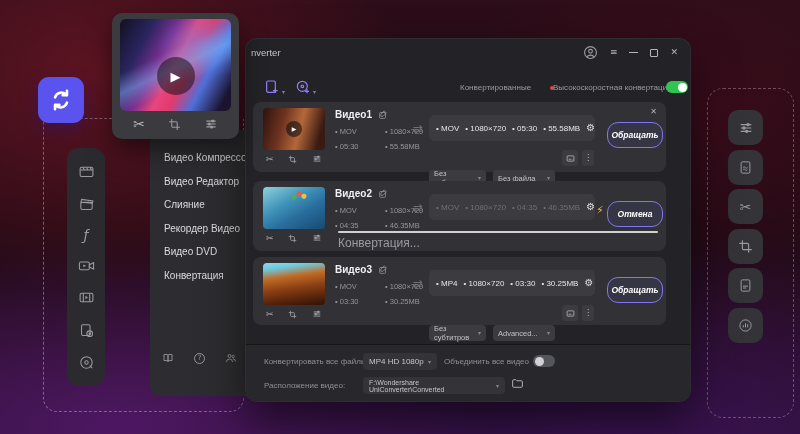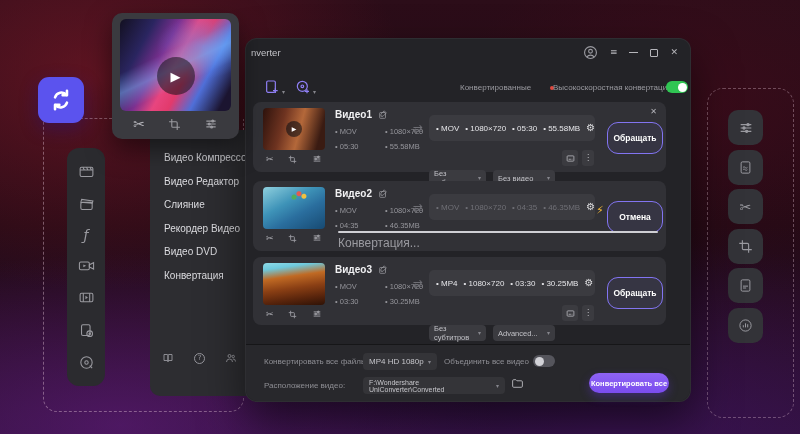--- a/index.html
+++ b/index.html
@@ -111,23 +111,23 @@
     row-gap:6px;font-size:7.5px;color:#95959b;}
   .transfer{position:absolute;left:160px;top:21px;font-size:12px;color:#6e6e74;}
   .tbox{position:absolute;left:176px;top:13px;width:166px;height:26px;background:#3b3b40;border-radius:5px;
     display:flex;align-items:center;gap:6px;padding:0 7px;font-size:8px;color:#e6e6e9;white-space:nowrap;}
   .tbox.dim{color:#6f6f75;}
   .tbox .gear{margin-left:auto;font-size:10px;color:#dcdcde;}
   .dd{position:absolute;top:48px;height:16px;background:#3b3b40;border-radius:4px;display:flex;
     align-items:center;justify-content:space-between;padding:0 5px;font-size:7.5px;color:#c2c2c7;margin-top:20px;}
   .sqbtn{position:absolute;top:48px;height:16px;background:#3b3b40;border-radius:3px;display:flex;
     align-items:center;justify-content:center;color:#c2c2c7;}
-  .actbtn{position:absolute;left:354px;top:20px;width:56px;height:32px;border:1.5px solid #8274f2;
+  .actbtn{position:absolute;left:354px;top:20px;width:56px;height:26px;border:1.5px solid #8274f2;
     border-radius:11px;background:rgba(130,116,242,.07);display:flex;align-items:center;
-    justify-content:center;font-size:8.5px;font-weight:bold;color:#fff;}
+    justify-content:center;font-size:8.5px;font-weight:bold;color:#fff;font-style:italic;}
   .closex{position:absolute;right:9px;top:6px;font-size:8px;color:#b4b4ba;}
   .bolt{position:absolute;left:343px;top:24px;font-size:11px;color:#f2b636;}
   .pbar{position:absolute;left:85px;top:50px;width:320px;height:2px;border-radius:1px;background:#cfcfd4;}
   .pstatus{position:absolute;left:85px;top:55px;font-size:12px;color:#9a9aa0;}
 
   
   .foot{position:absolute;left:0;right:0;bottom:0;height:57px;background:#28282c;
     border-radius:0 0 12px 12px;border-top:1px solid rgba(0,0,0,.45);}
   .flabel{position:absolute;font-size:8px;color:#8e8e94;}
   .fdd{position:absolute;background:#343438;border-radius:4px;height:17px;display:flex;
@@ -341,21 +341,21 @@
         <span>• 1080×720</span>
         <span>• 05:30</span>
         <span>• 55.58MB</span>
         <span class="gear sym">⚙</span>
       </div>
       <div class="dd" style="left:176px;width:57px">
         <span>Без субтитров</span>
         <span class="chev sym">▾</span>
       </div>
       <div class="dd" style="left:240px;width:62px">
-        <span>Без видео</span>
+        <span>Без файла</span>
         <span class="chev sym">▾</span>
       </div>
       <div class="sqbtn" style="left:309px;width:16px">
         <svg width="9" height="9" viewBox="0 0 24 24" fill="none" stroke="currentColor" stroke-width="2">
             <rect x="3" y="5" width="18" height="14" rx="2"></rect>
             <path d="M7 14h6M15 14h2"></path>
           </svg>
         </div>
       <div class="sqbtn sym" style="left:329px;width:12px;font-size:8px">⋮</div>
       <div class="actbtn">Обращать</div>
@@ -481,21 +481,20 @@
       <span class="flabel" style="left:18px;top:36px">Расположение видео:</span>
       <div class="fdd" style="left:117px;top:32px;width:142px;font-size:7px">
         <span>F:\Wondershare UniConverter\Converted</span>
         <span class="chev sym">▾</span>
       </div>
       <span class="folder ic">
         <svg width="13" height="13" viewBox="0 0 24 24" fill="none" stroke="currentColor" stroke-width="1.8">
             <path d="M3 7a2 2 0 0 1 2-2h4l2 2h8a2 2 0 0 1 2 2v8a2 2 0 0 1-2 2H5a2 2 0 0 1-2-2z"></path>
           </svg>
         </span>
-      <div class="convertall">Конвертировать все</div>
     </div>
   </div>
 
   <div class="rbtn" style="top:110px">
     <span class="ic">
         <svg width="16" height="16" viewBox="0 0 24 24" fill="none" stroke="currentColor" stroke-width="1.7">
           <path d="M4 7h16M4 12h16M4 17h16"></path>
           <circle cx="15" cy="7" r="1.7" fill="currentColor"></circle>
           <circle cx="9" cy="12" r="1.7" fill="currentColor"></circle>
           <circle cx="13" cy="17" r="1.7" fill="currentColor"></circle>

